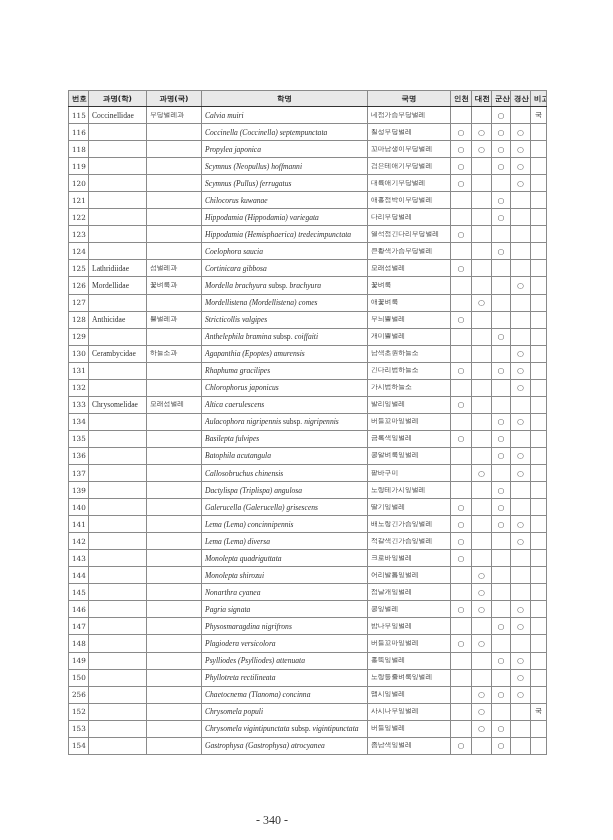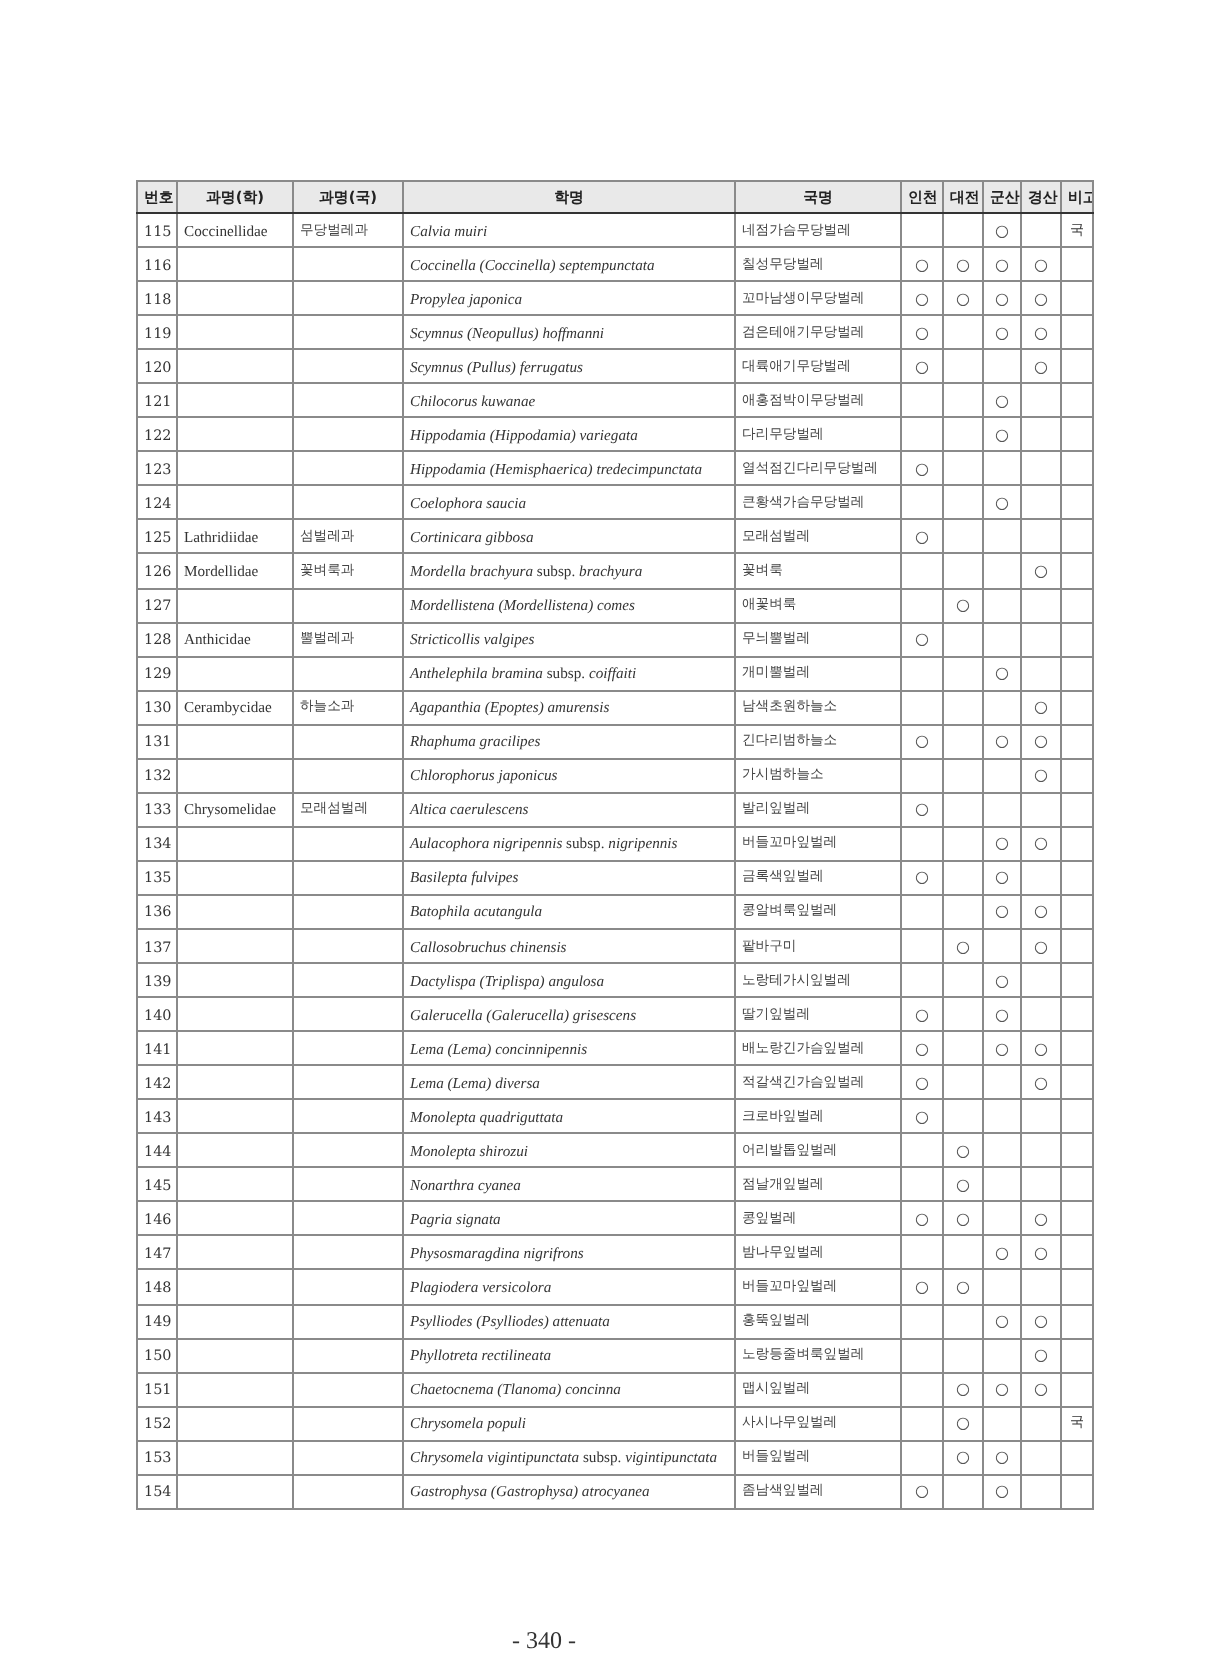--- a/index.html
+++ b/index.html
@@ -467,21 +467,21 @@
           <td class="fam-kr"></td>
           <td class="sci"><span>Phyllotreta rectilineata</span></td>
           <td class="kr">노랑등줄벼룩잎벌레</td>
           <td class="mark"></td>
           <td class="mark"></td>
           <td class="mark"></td>
           <td class="mark">○</td>
           <td class="note"></td>
         </tr>
         <tr>
-          <td class="no">151</td>
+          <td class="no">256</td>
           <td class="fam-sci"></td>
           <td class="fam-kr"></td>
           <td class="sci"><span>Chaetocnema (Tlanoma) concinna</span></td>
           <td class="kr">맵시잎벌레</td>
           <td class="mark"></td>
           <td class="mark">○</td>
           <td class="mark">○</td>
           <td class="mark">○</td>
           <td class="note"></td>
         </tr>

